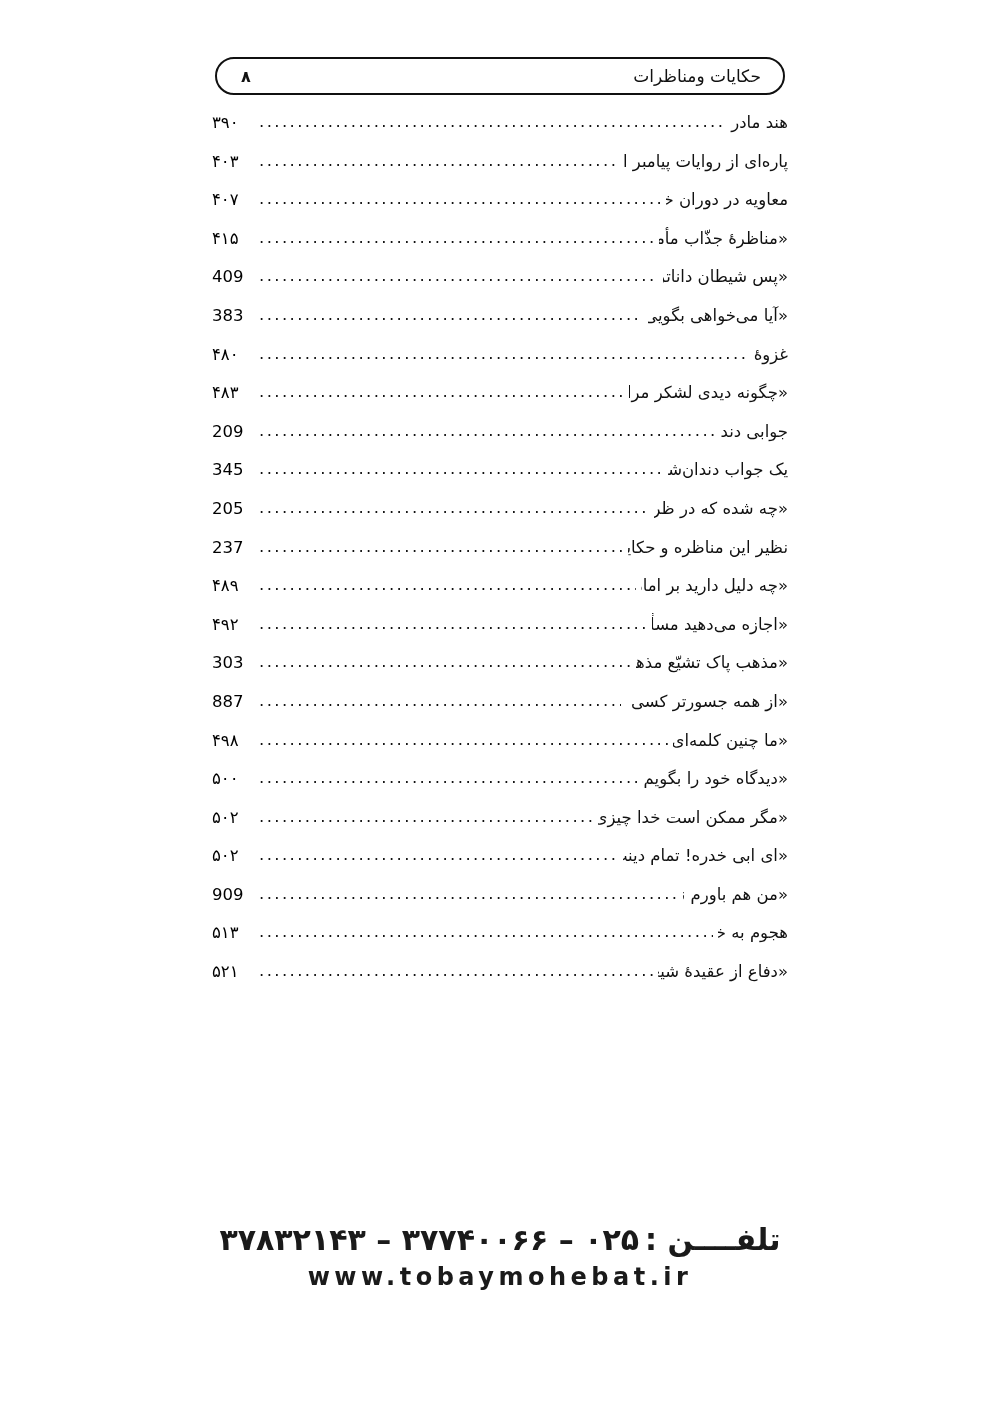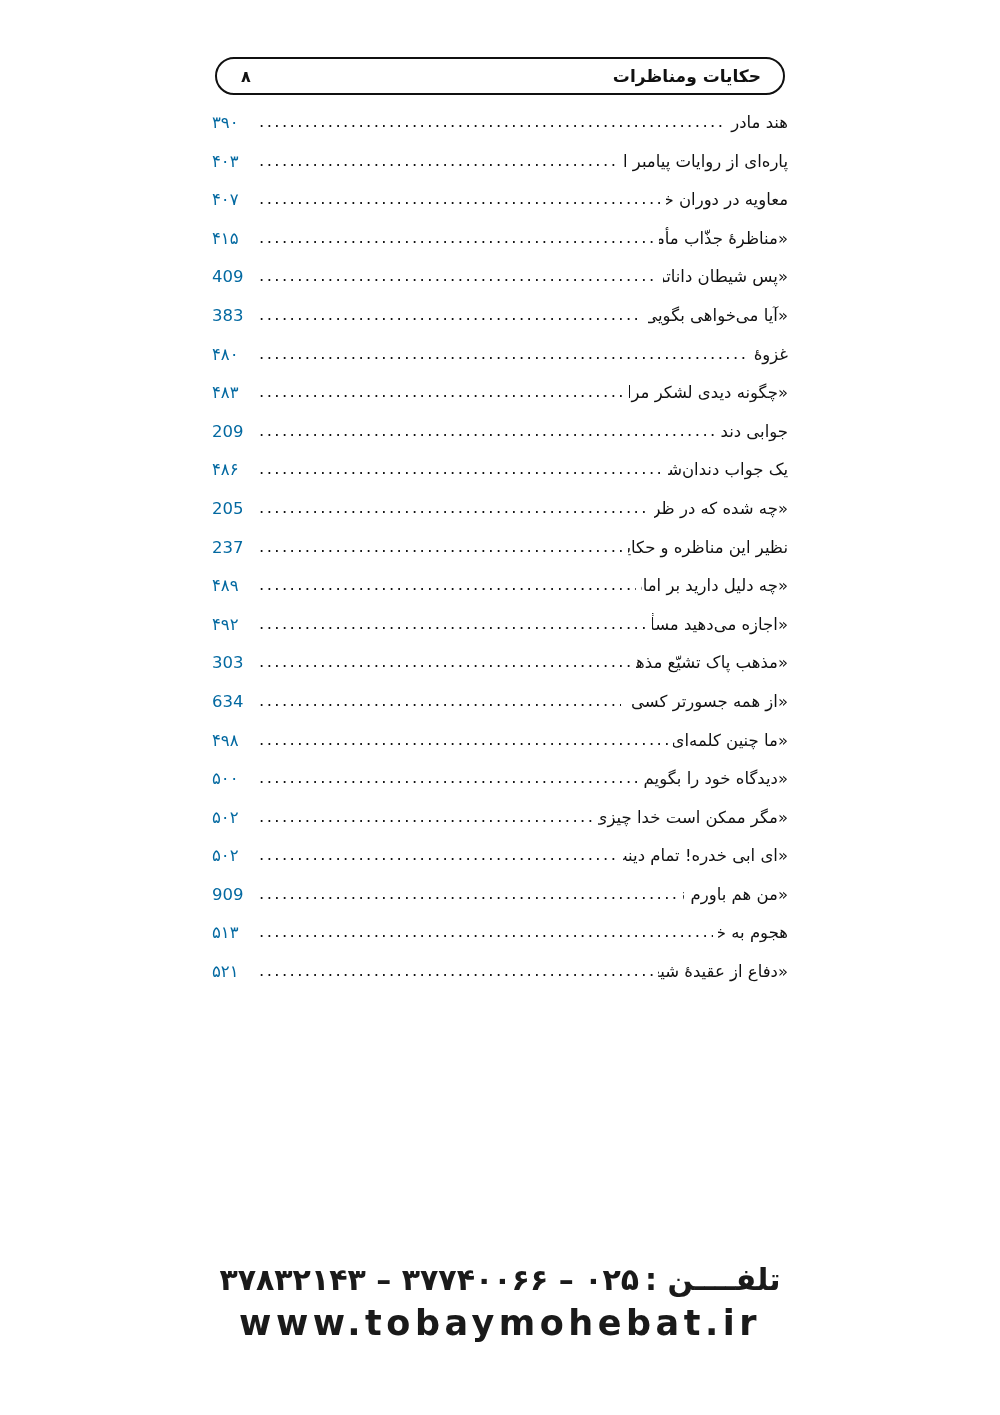--- a/index.html
+++ b/index.html
@@ -34,21 +34,21 @@
     border: 2.5px solid #101010;
     border-radius: 19px;
     display: flex;
     align-items: center;
     justify-content: space-between;
     padding: 0 22px 0 24px;
     background: #ffffff;
   }
   .header-title {
     font-size: 17px;
-    font-weight: 700;
+    font-weight: 400;
     letter-spacing: 0.2px;
     color: #111111;
     white-space: nowrap;
   }
   .header-pagenum {
     font-size: 16px;
     font-weight: 700;
     color: #111111;
     white-space: nowrap;
   }
@@ -87,47 +87,46 @@
     font-size: 16.5px;
     letter-spacing: 2.4px;
     transform: translateY(-1px);
   }
   .toc-page {
     flex: 0 0 auto;
     min-width: 42px;
     text-align: left;
     direction: ltr;
     font-weight: 400;
-    color: #0369a1;
+    color: #000000;
   }
 
   
   .footer {
     position: absolute;
     left: 0;
     right: 0;
     top: 1222px;
     text-align: center;
-    margin-top: 40px;
   }
   .footer-phone {
     font-size: 30px;
     font-weight: 700;
     letter-spacing: 2.5px;
     color: #1a1a1a;
     direction: rtl;
     white-space: nowrap;
     margin-bottom: 6px;
   }
   .footer-phone .label {
     letter-spacing: 0px;
     padding-left: 6px;
   }
   .footer-site {
-    font-size: 35px;
+    font-size: 24px;
     font-weight: 700;
     letter-spacing: 4.5px;
     color: #1a1a1a;
     direction: ltr;
     white-space: nowrap;
     font-family: "DejaVu Sans", "Liberation Sans", sans-serif;
   }
 </style>
 </head>
 <body>
@@ -181,21 +180,21 @@
         <span class="toc-page">۴۸۳</span>
       </div>
       <div class="toc-row">
         <span class="toc-title">جوابی دندان شکن</span>
         <span class="toc-dots">............................................................................................................</span>
         <span class="toc-page">209</span>
       </div>
       <div class="toc-row">
         <span class="toc-title">یک جواب دندان‌شکن دیگر به معاویه</span>
         <span class="toc-dots">............................................................................................................</span>
-        <span class="toc-page">۴۸۶</span>
+        <span class="toc-page">345</span>
       </div>
       <div class="toc-row">
         <span class="toc-title">«چه شده که در ظرف من مرغ نیست؟!»</span>
         <span class="toc-dots">............................................................................................................</span>
         <span class="toc-page">205</span>
       </div>
       <div class="toc-row">
         <span class="toc-title">نظیر این مناظره و حکایت، این چنین بیان شده است:</span>
         <span class="toc-dots">............................................................................................................</span>
         <span class="toc-page">237</span>
@@ -211,21 +210,21 @@
         <span class="toc-page">۴۹۲</span>
       </div>
       <div class="toc-row">
         <span class="toc-title">«مذهب پاک  تشیّع مذهبی حق و راستین می‌باشد»</span>
         <span class="toc-dots">............................................................................................................</span>
         <span class="toc-page">303</span>
       </div>
       <div class="toc-row">
         <span class="toc-title">«از همه جسورتر کسی است که این حرف را می‌زند!»</span>
         <span class="toc-dots">............................................................................................................</span>
-        <span class="toc-page">634</span>
+        <span class="toc-page">887</span>
       </div>
       <div class="toc-row">
         <span class="toc-title">«ما چنین کلمه‌ای را نمی‌شناسیم»</span>
         <span class="toc-dots">............................................................................................................</span>
         <span class="toc-page">۴۹۸</span>
       </div>
       <div class="toc-row">
         <span class="toc-title">«دیدگاه خود را بگویم یا دیدگاه سایر شیعیان؟»</span>
         <span class="toc-dots">............................................................................................................</span>
         <span class="toc-page">۵۰۰</span>

